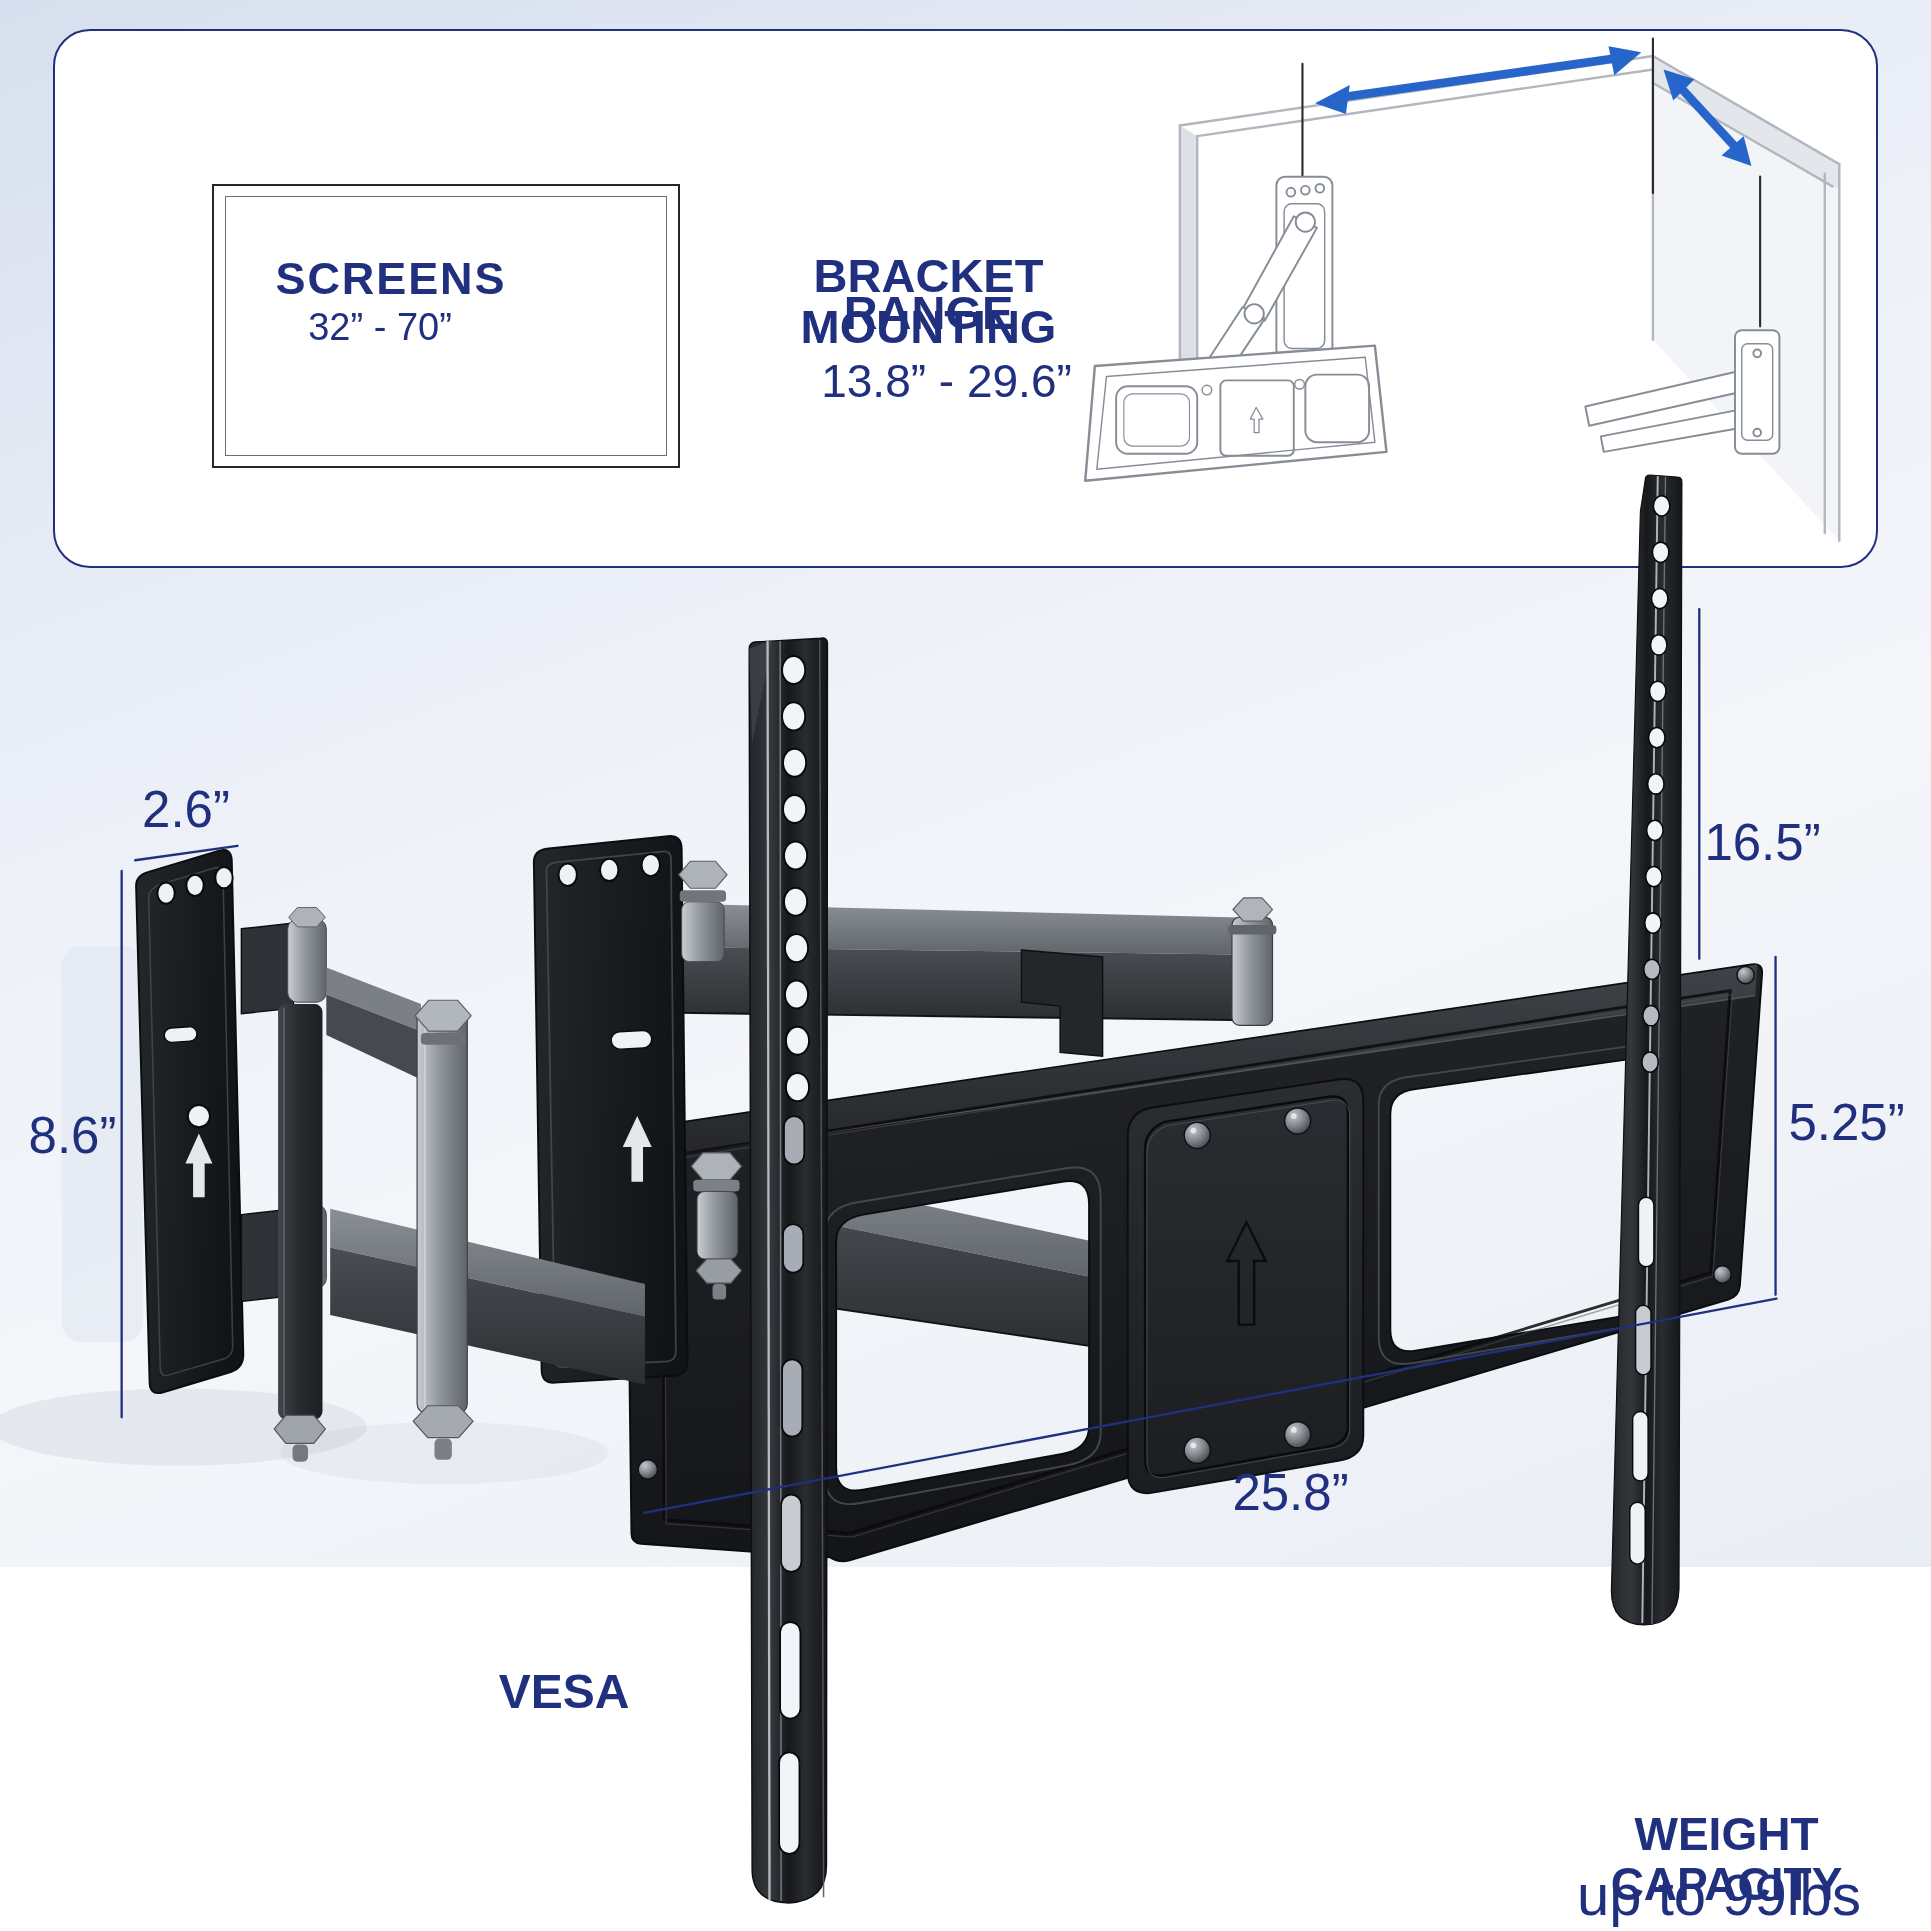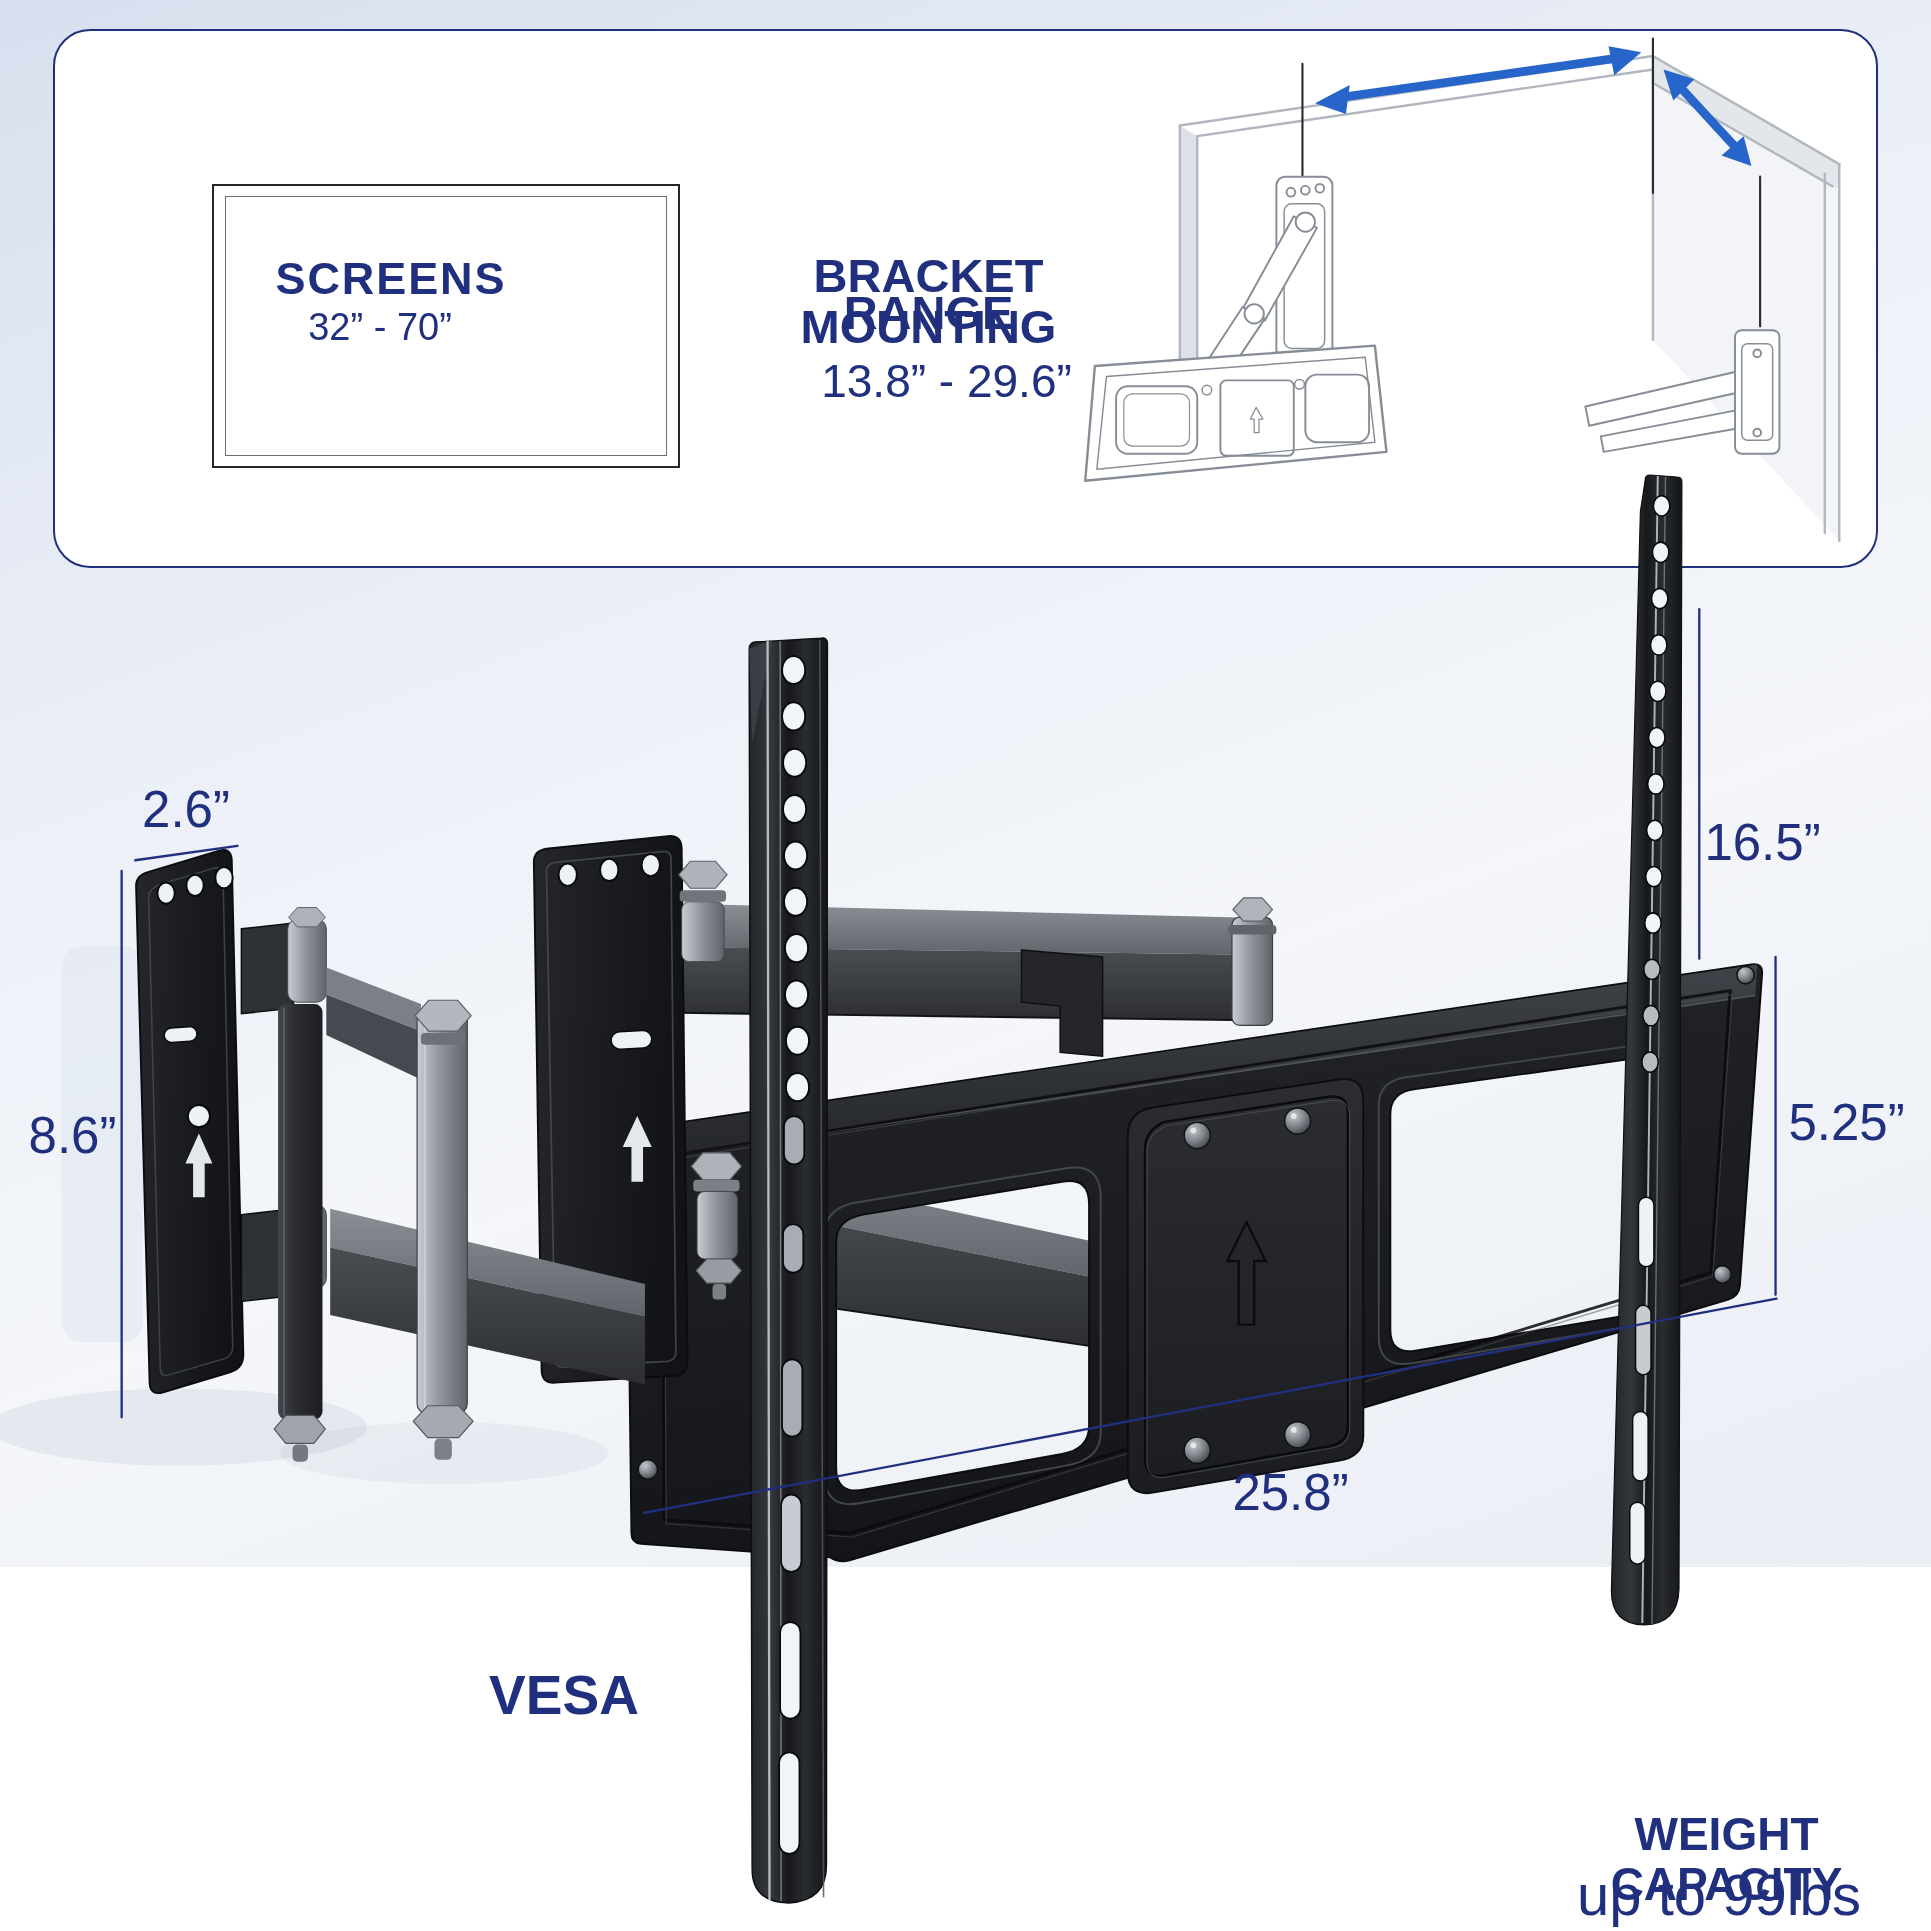--- a/index.html
+++ b/index.html
@@ -30,21 +30,21 @@
   .screens-range{left:146px;top:307px;width:468px;font-size:38px;font-weight:400;}
   .bracket-l1{left:687px;top:251px;width:483px;font-size:47px;font-weight:700;}
   .bracket-l2{left:687px;top:288px;width:483px;font-size:47px;font-weight:700;}
   .bracket-val{left:705px;top:357px;width:483px;font-size:46px;font-weight:400;}
   .dim{font-size:51px;font-weight:400;}
   .dim-2-6{left:99px;top:782px;width:174px;}
   .dim-8-6{left:0px;top:1108px;width:145px;}
   .dim-16-5{left:1666px;top:815px;width:193px;}
   .dim-5-25{left:1750px;top:1095px;width:193px;}
   .dim-25-8{left:1194px;top:1465px;width:193px;}
-  .vesa-title{left:419px;top:1666px;width:290px;font-size:55px;font-weight:600;}
+  .vesa-title{left:419px;top:1666px;width:290px;font-size:48px;font-weight:600;}
   .vesa-value{left:375px;top:1733px;width:386px;font-size:48px;font-weight:400;}
   .weight-title{left:1514px;top:1810px;width:425px;font-size:46px;font-weight:600;}
   .weight-value{left:1526px;top:1864px;width:386px;font-size:58px;font-weight:400;}
   svg{position:absolute;left:0;top:0;pointer-events:none;}
 </style>
 </head>
 <body>
 
 <div class="canvas">
 

